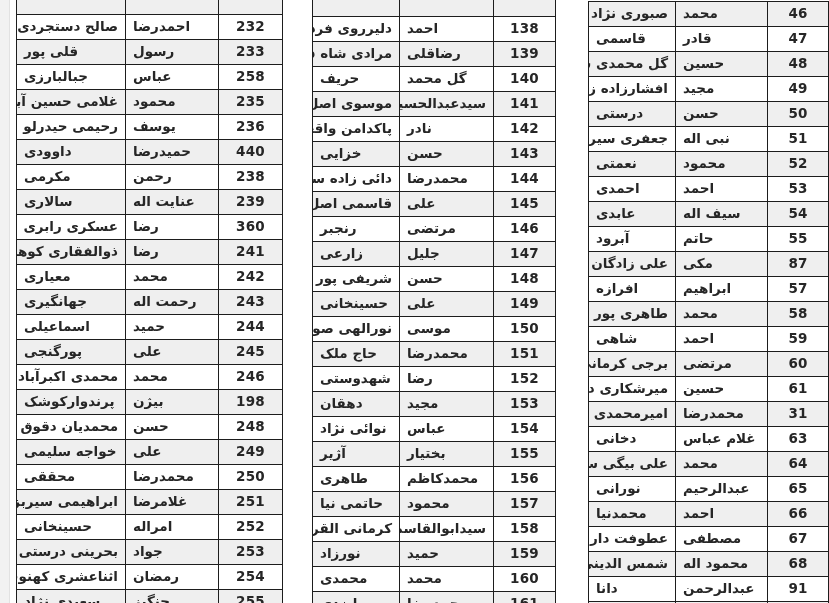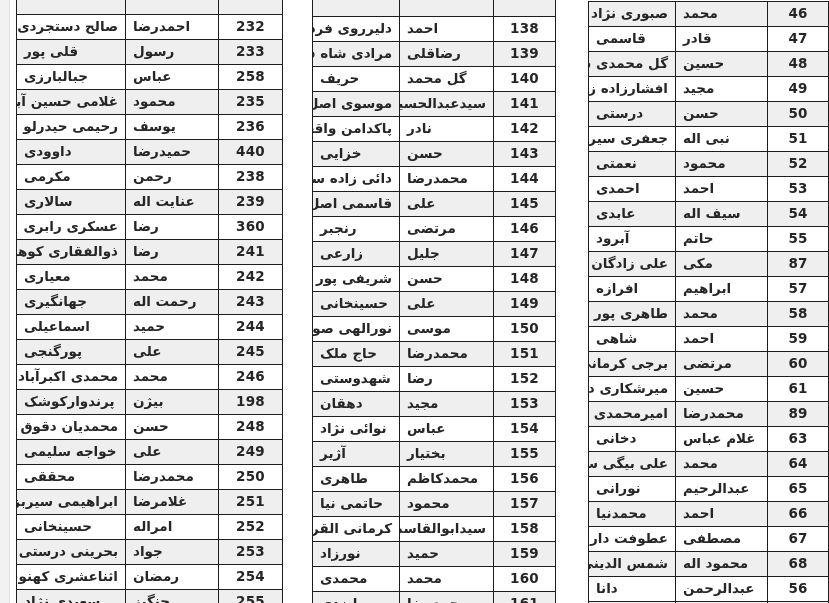--- a/index.html
+++ b/index.html
@@ -443,21 +443,21 @@
             <td class="col-id">60</td>
             <td class="col-first">مرتضی</td>
             <td class="col-last">برجی کرمانی</td>
           </tr>
           <tr class="plain">
             <td class="col-id">61</td>
             <td class="col-first">حسین</td>
             <td class="col-last">میرشکاری ده کهان</td>
           </tr>
           <tr class="alt">
-            <td class="col-id">89</td>
+            <td class="col-id">31</td>
             <td class="col-first">محمدرضا</td>
             <td class="col-last">امیرمحمدی</td>
           </tr>
           <tr class="plain">
             <td class="col-id">63</td>
             <td class="col-first">غلام عباس</td>
             <td class="col-last">دخانی</td>
           </tr>
           <tr class="alt">
             <td class="col-id">64</td>
@@ -478,21 +478,21 @@
             <td class="col-id">67</td>
             <td class="col-first">مصطفی</td>
             <td class="col-last">عطوفت دارابی</td>
           </tr>
           <tr class="alt">
             <td class="col-id">68</td>
             <td class="col-first">محمود اله</td>
             <td class="col-last">شمس الدینی</td>
           </tr>
           <tr class="plain">
-            <td class="col-id">56</td>
+            <td class="col-id">91</td>
             <td class="col-first">عبدالرحمن</td>
             <td class="col-last">دانا</td>
           </tr>
           <tr class="alt">
             <td class="col-id">70</td>
             <td class="col-first">سیدخلیل</td>
             <td class="col-last">موسوی</td>
           </tr>
         </tbody>
     </table>

